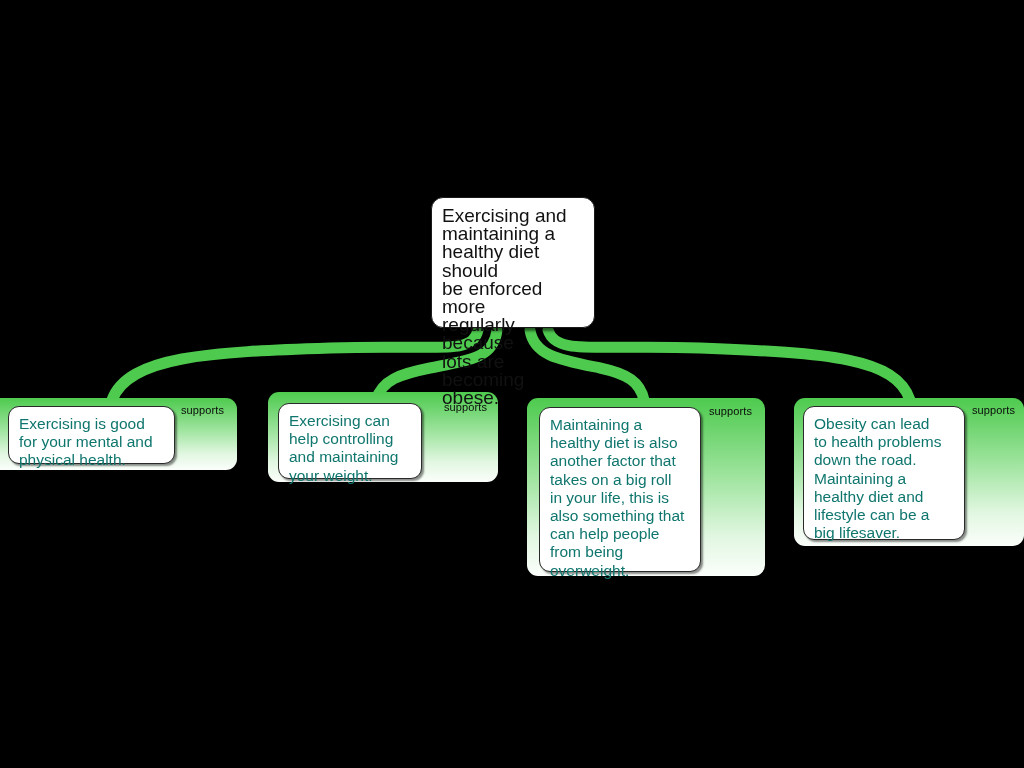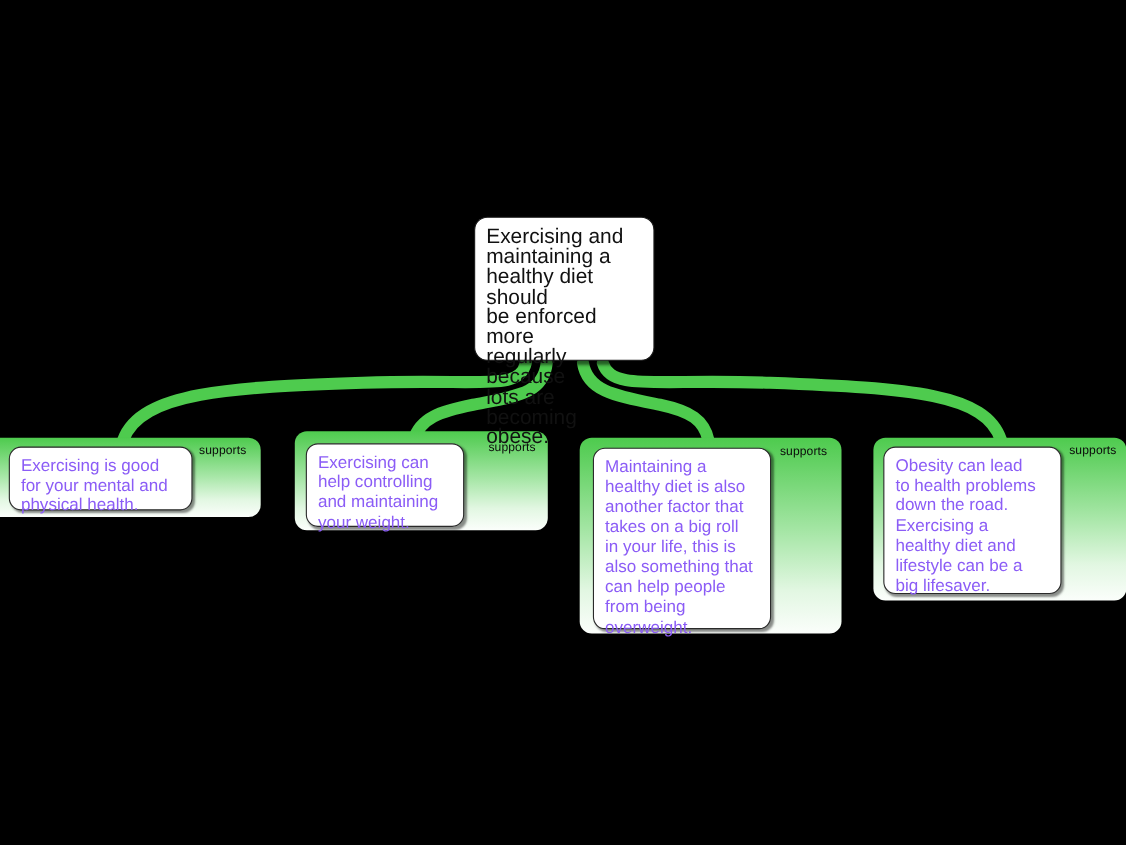--- a/index.html
+++ b/index.html
@@ -54,21 +54,21 @@
     position: absolute;
     background: #ffffff;
     border: 1px solid #2a2a2a;
     border-radius: 11px;
     box-sizing: border-box;
     box-shadow: 2px 2px 2px rgba(0,0,0,0.45);
   }
   .reason-card .inner-box .node-text {
     font-size: 15.5px;
     line-height: 18.2px;
-    color: #8b5cf6;
+    color: #0f766e;
     padding: 8px 9px 7px 10px;
     white-space: pre-line;
   }
   .reason-card .relation-label {
     position: absolute;
     font-size: 11px;
     line-height: 12px;
     color: #0b0b0b;
     letter-spacing: 0.1px;
     white-space: nowrap;
@@ -130,21 +130,21 @@
 overweight.</div>
     </div>
     <div class="relation-label" style="left:182px; top:7px;">supports</div>
   </div>
 
   <div class="reason-card" style="left:794px; top:398px; width:230px; height:148px;">
     <div class="inner-box" style="left:9px; top:8px; width:162px; height:134px;">
       <div class="node-text">Obesity can lead
 to health problems
 down the road.
-Exercising a
+Maintaining a
 healthy diet and
 lifestyle can be a
 big lifesaver.</div>
     </div>
     <div class="relation-label" style="left:178px; top:6px;">supports</div>
   </div>
 
 </div>
 
 </body></html>

